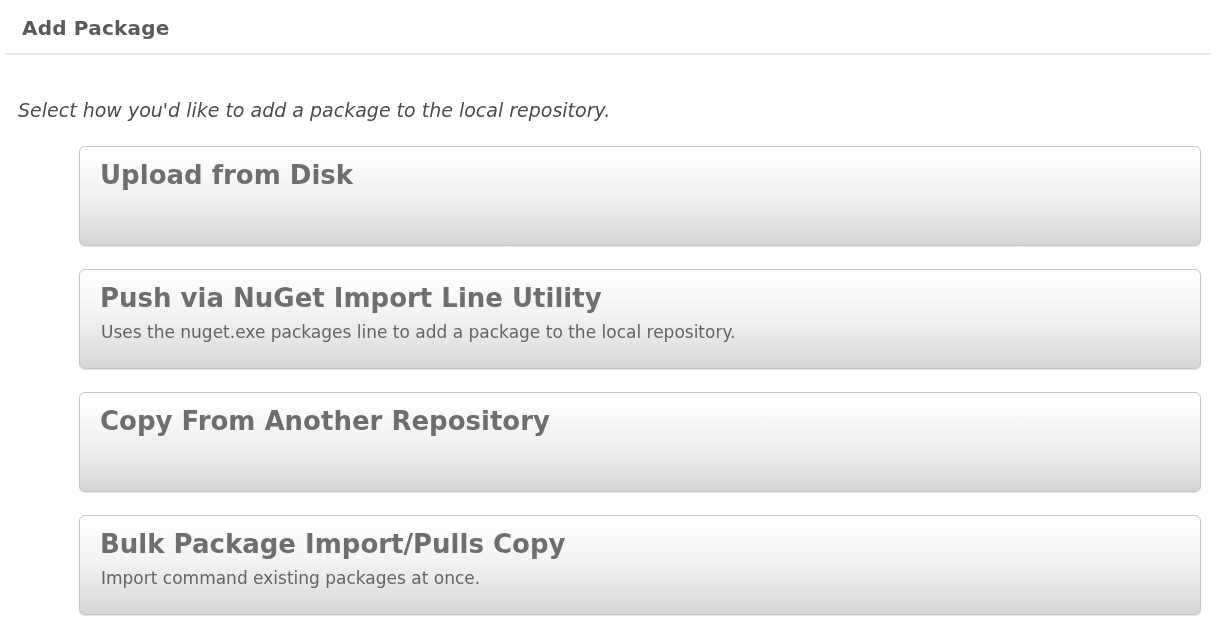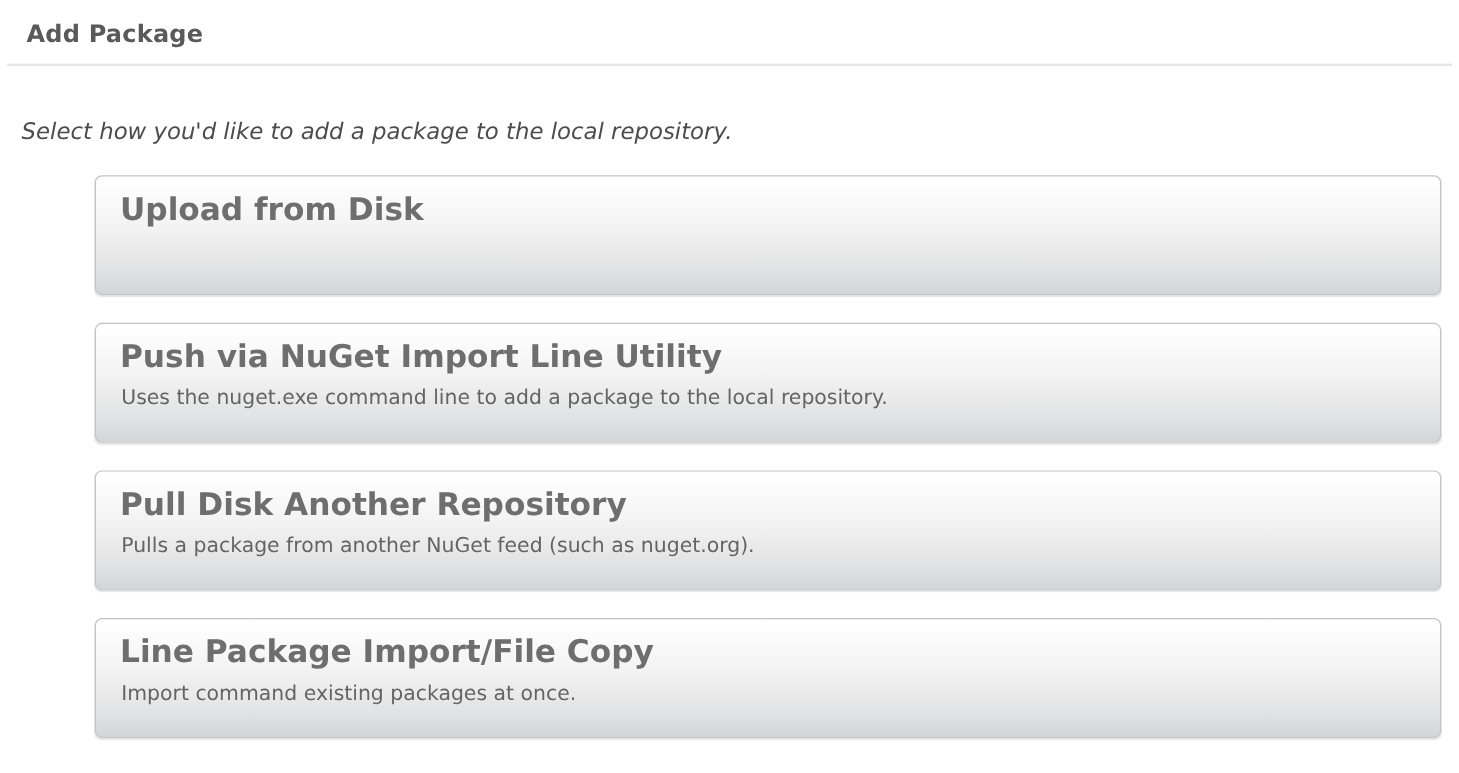--- a/index.html
+++ b/index.html
@@ -128,27 +128,26 @@
   <div class="intro-text">Select how you'd like to add a package to the local repository.</div>
 
   <div class="option-list">
 
     <div class="option-card">
       <div class="option-title">Upload from Disk</div>
     </div>
 
     <div class="option-card">
       <div class="option-title">Push via NuGet Import Line Utility</div>
-      <div class="option-desc">Uses the nuget.exe command line to add a package to the local repository.</div>
+      <div class="option-desc">Uses the nuget.exe packages line to add a package to the local repository.</div>
     </div>
 
     <div class="option-card">
-      <div class="option-title">Pull Disk Another Repository</div>
-      <div class="option-desc">Pulls a package from another NuGet feed (such as nuget.org).</div>
+      <div class="option-title">Copy From Another Repository</div>
     </div>
 
     <div class="option-card">
-      <div class="option-title">Line Package Import/File Copy</div>
+      <div class="option-title">Bulk Package Import/Pulls Copy</div>
       <div class="option-desc">Import command existing packages at once.</div>
     </div>
 
   </div>
 </div>
 
 </body></html>

